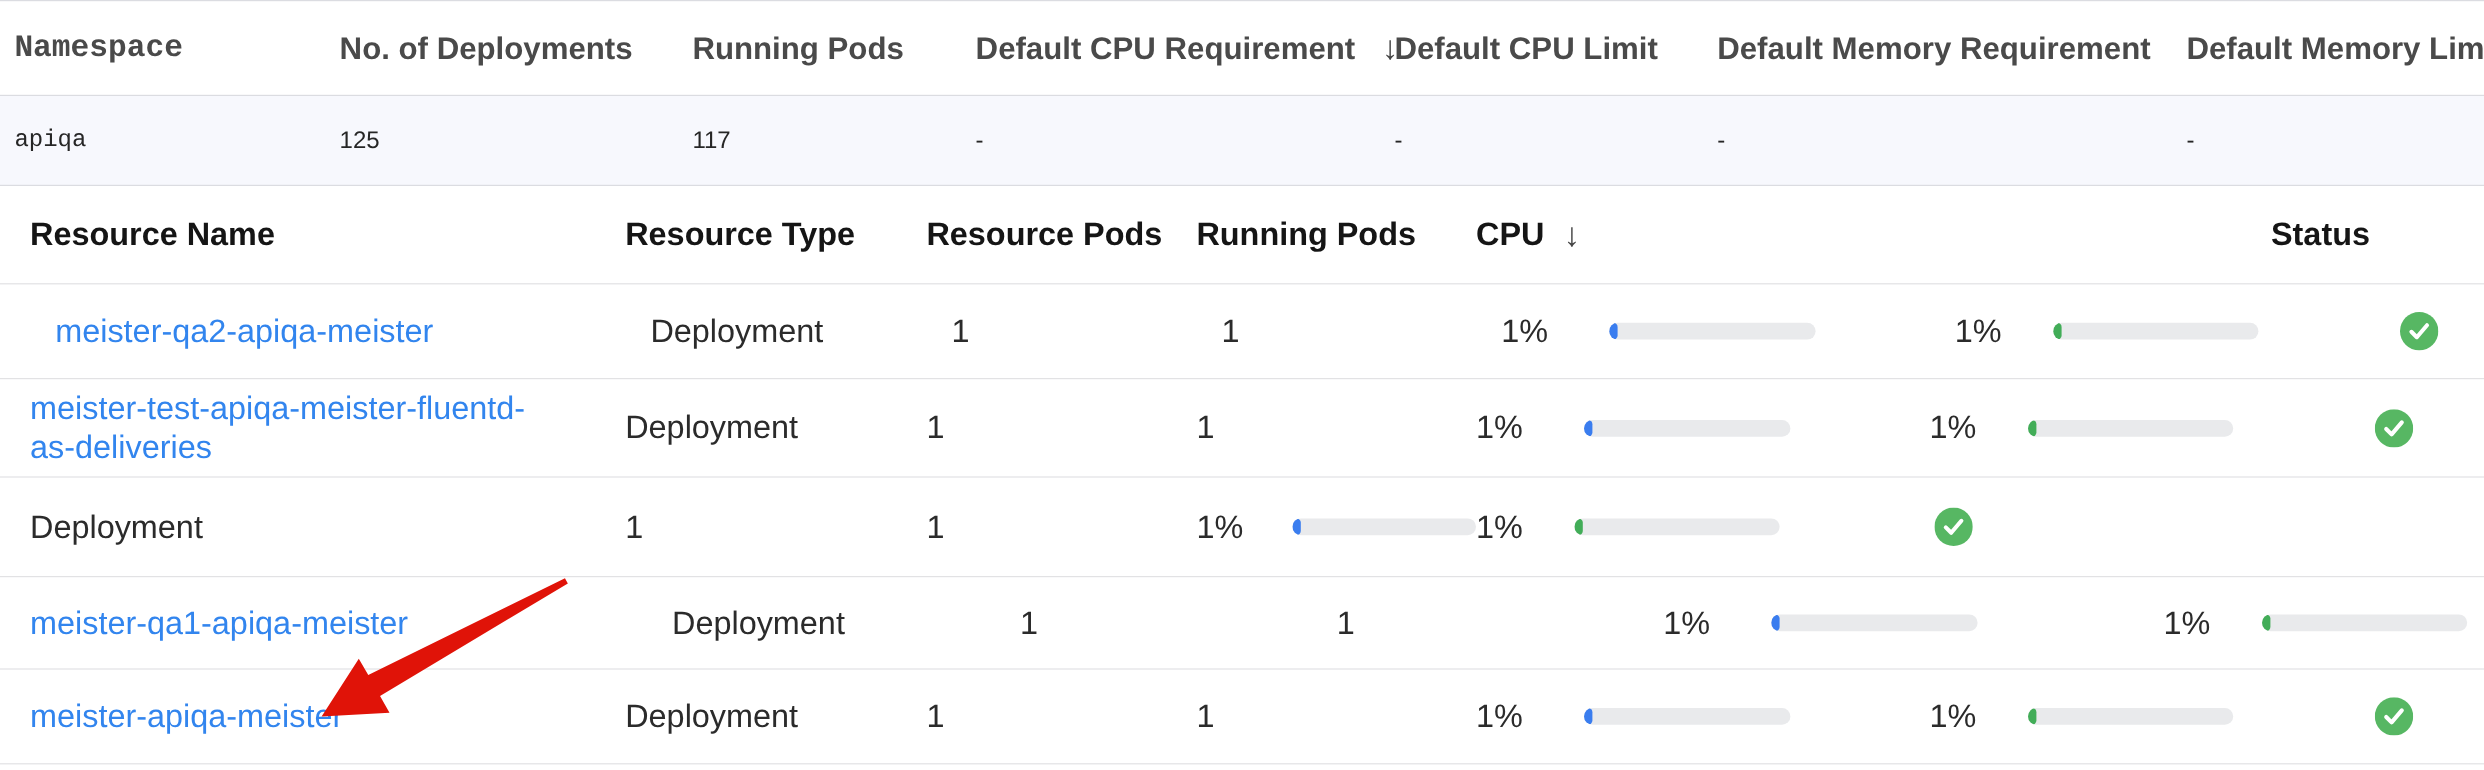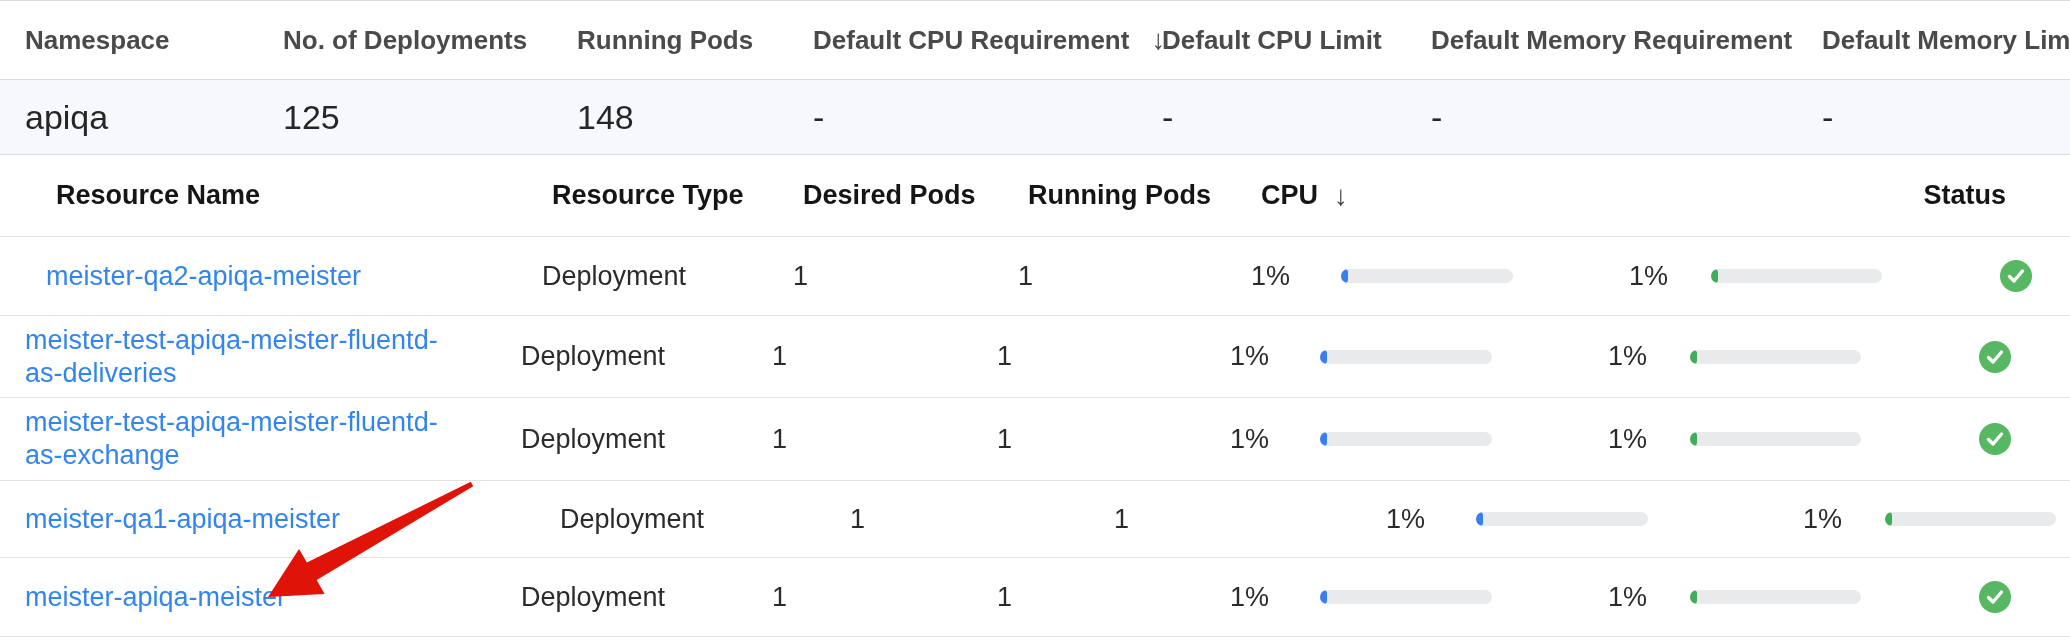--- a/index.html
+++ b/index.html
@@ -27,23 +27,23 @@
     color: #4a4a4a;
     font-size: 26px;
     font-weight: 600;
   }
   .t1-header .cell { white-space: nowrap; overflow: visible; }
   .t1-data {
     height: 75px;
     background: #f7f8fd;
     border-bottom: 1px solid #dbdce1;
     color: #262626;
-    font-size: 34px;
-  }
-  .t1-row .cell:first-child { padding-left: 25px; }
+    font-size: 20px;
+  }
+  .t1-row .cell:first-child { padding-left: 12px; font-family: Liberation Mono, monospace; }
 
   .sort-cell { display: flex; align-items: center; }
   .sort-arrow {
     font-size: 28px;
     font-weight: 400;
     color: #454545;
     margin-left: 22px;
   }
 
   
@@ -51,21 +51,20 @@
     display: grid;
     grid-template-columns: 521px 251px 225px 233px 378px 367px 1fr;
     align-items: center;
   }
   .t2-header {
     height: 82px;
     border-bottom: 1px solid #e2e2e4;
     color: #151515;
     font-size: 27px;
     font-weight: 700;
-    padding-left: 31px;
   }
   .t2-data {
     border-bottom: 1px solid #e2e2e4;
     color: #2b2b2b;
     font-size: 27px;
   }
   .t2-data.r1 { height: 79px; padding-left: 21px; }
   .t2-data.r2 { height: 82px; }
   .t2-data.r3 { height: 83px; }
   .t2-data.r4 { height: 77px; gap: 39px; }
@@ -121,33 +120,33 @@
         <span class="sort-arrow">↓</span>
       </div>
       <div class="cell">Default CPU Limit</div>
       <div class="cell">Default Memory Requirement</div>
       <div class="cell">Default Memory Limit</div>
     </div>
 
     <div class="t1-row t1-data">
       <div class="cell">apiqa</div>
       <div class="cell">125</div>
-      <div class="cell">148</div>
+      <div class="cell">117</div>
       <div class="cell">-</div>
       <div class="cell">-</div>
       <div class="cell">-</div>
       <div class="cell">-</div>
     </div>
   </div>
 
   <div>
     <div class="t2-row t2-header">
       <div class="cell">Resource Name</div>
       <div class="cell">Resource Type</div>
-      <div class="cell">Desired Pods</div>
+      <div class="cell">Resource Pods</div>
       <div class="cell">Running Pods</div>
       <div class="cell sort-cell">
         <span>CPU</span>
         <span class="sort-arrow" style="margin-left:16px">↓</span>
       </div>
       <div class="cell status-head">Status</div>
     </div>
 
     <div class="t2-row t2-data r1">
       <div class="cell name-cell"><a href="#">meister-qa2-apiqa-meister</a></div>
@@ -197,21 +196,20 @@
           <span class="cell-inner">
         <svg width="32" height="32" viewBox="0 0 32 32">
               <circle cx="16" cy="16" r="16" fill="#57b763"></circle>
               <path d="M9.5 16.5 L14 21 L22.5 11" stroke="#ffffff" stroke-width="3.4" fill="none" stroke-linecap="round" stroke-linejoin="round"></path>
             </svg>
       </span>
         </div>
     </div>
 
     <div class="t2-row t2-data r3">
-      <div class="cell name-cell"><a href="#">meister-test-apiqa-meister-fluentd-as-exchange</a></div>
       <div class="cell">Deployment</div>
       <div class="cell">1</div>
       <div class="cell">1</div>
       <div class="cell usage-cell">
         <span class="pct-cpu">1%</span>
         <div class="bar">
             <div class="fill fill-cpu" style="width: 1%;"></div>
           </div>
       </div>
       <div class="cell usage-cell">

